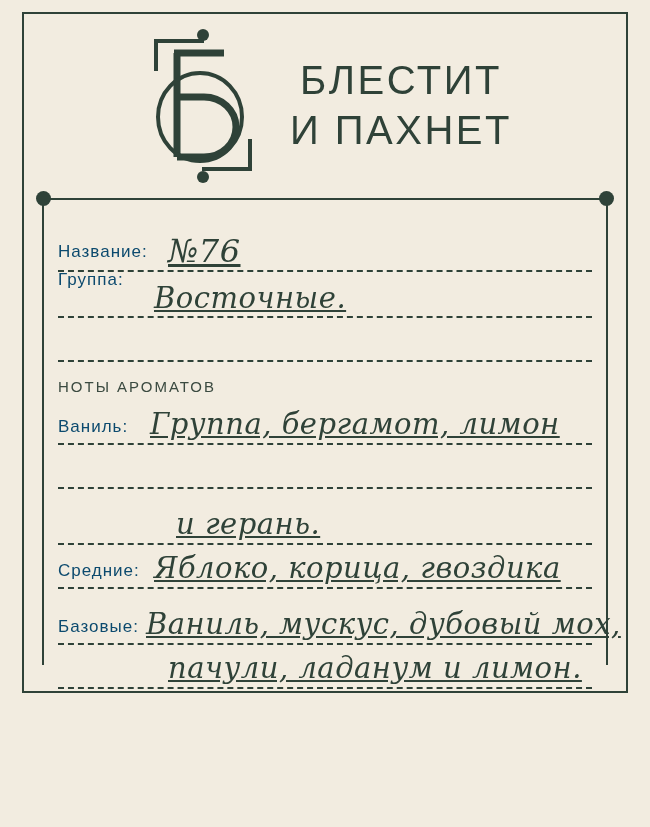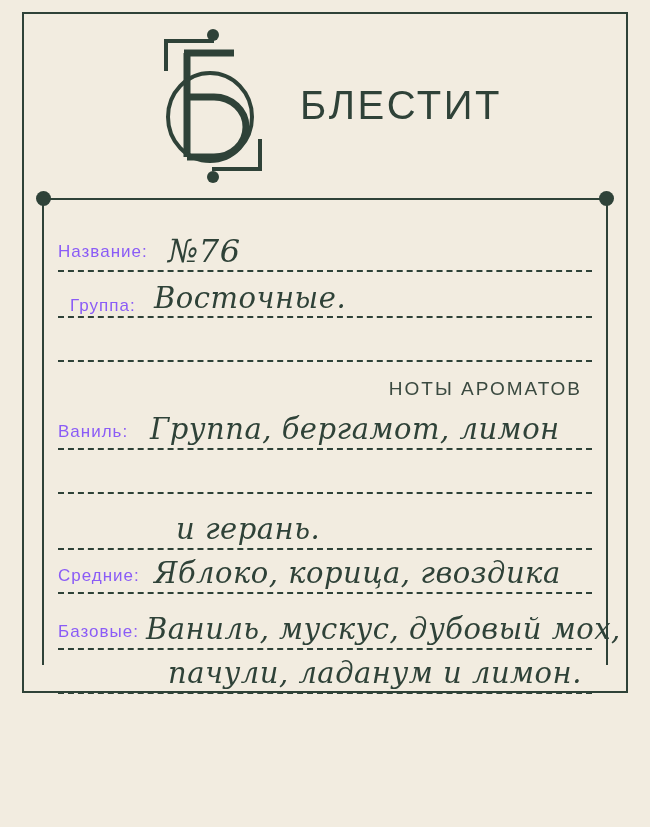--- a/index.html
+++ b/index.html
@@ -116,55 +116,56 @@
   .row {
     position: relative;
     height: 44px;
   }
   .row .label {
     position: absolute;
     left: 0;
     bottom: 8px;
     font-size: 17px;
     letter-spacing: 1px;
-    color: #8b5cf6;
+    color: #0c4a6e;
     white-space: nowrap;
   }
   .row .value {
     position: absolute;
     bottom: 4px;
     font-family: "DejaVu Serif", serif;
     font-style: italic;
     font-size: 29px;
     color: #2f4238;
     white-space: nowrap;
     letter-spacing: 0.5px;
+    text-decoration: underline;
   }
   .dashline {
     position: absolute;
     left: 0;
     right: 0;
     bottom: 0;
     height: 0;
     border-bottom: 2px dashed #2f4238;
   }
 
   .notes-title {
-    text-align: right;
-    font-size: 19px;
+    text-align: left;
+    font-size: 15px;
     letter-spacing: 2px;
     color: #3b4a40;
     margin: 16px 10px 6px 0;
   }
 
   
   #row-name .value   { left: 110px; bottom: 2px; font-size: 32px; }
   #row-name .label   { bottom: 10px; }
   #row-group .value  { left: 96px; bottom: 3px; }
-  #row-group .label  { bottom: 2px; margin-left: 12px; }
+  #row-group .label  { bottom: 28px; }
 
   .multiline .row2 .value { left: 88px; }
 
   .v-top1  { left: 92px !important; font-size: 28px; }
   .v-top2  { left: 118px !important; font-size: 28px; }
   .v-mid1  { left: 96px !important; font-size: 29px; }
   .v-mid2  { left: 118px !important; font-size: 29px; }
   .v-base1 { left: 88px !important; font-size: 28px; }
   .v-base2 { left: 110px !important; font-size: 28px; }
 
@@ -190,20 +191,21 @@
 
         <path d="M36 28 H86" fill="none" stroke="#2f4238" stroke-width="7"></path>
         <path d="M39 28 V132" fill="none" stroke="#2f4238" stroke-width="7"></path>
         <path d="M39 72 H66 a32 30 0 0 1 0 60 H39" fill="none" stroke="#2f4238" stroke-width="7"></path>
 
         <ellipse cx="62" cy="92" rx="42" ry="44" fill="none" stroke="#2f4238" stroke-width="4"></ellipse>
       </svg>
     </div>
     <div class="brand">
       <span class="line1">БЛЕСТИТ</span>
+      <span class="line2">И ПАХНЕТ</span>
     </div>
   </div>
 
   <div class="divider-wrap">
     <div class="divider-line"></div>
     <div class="dot left"></div>
     <div class="dot right"></div>
   </div>
   <div class="rail left"></div>
   <div class="rail right"></div>

